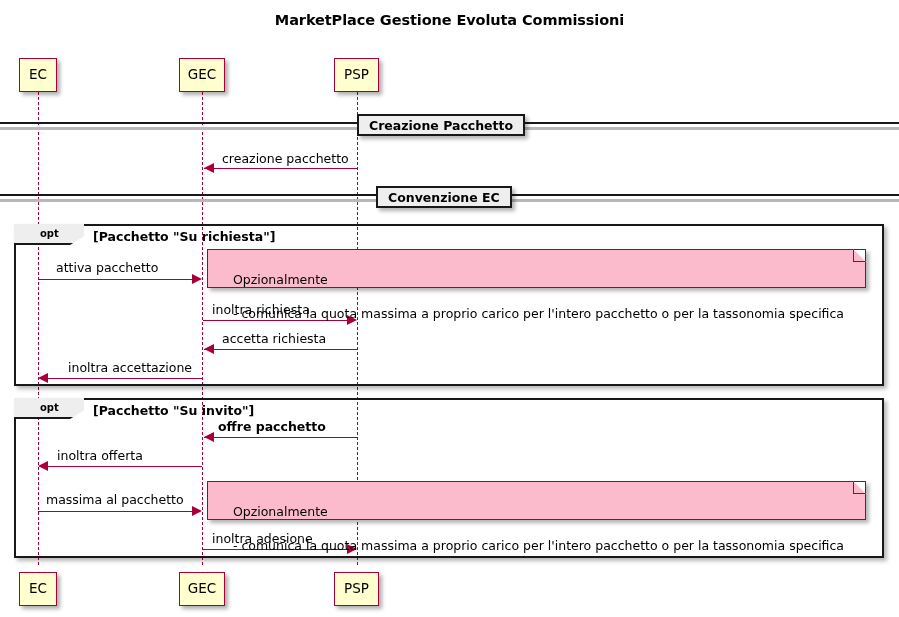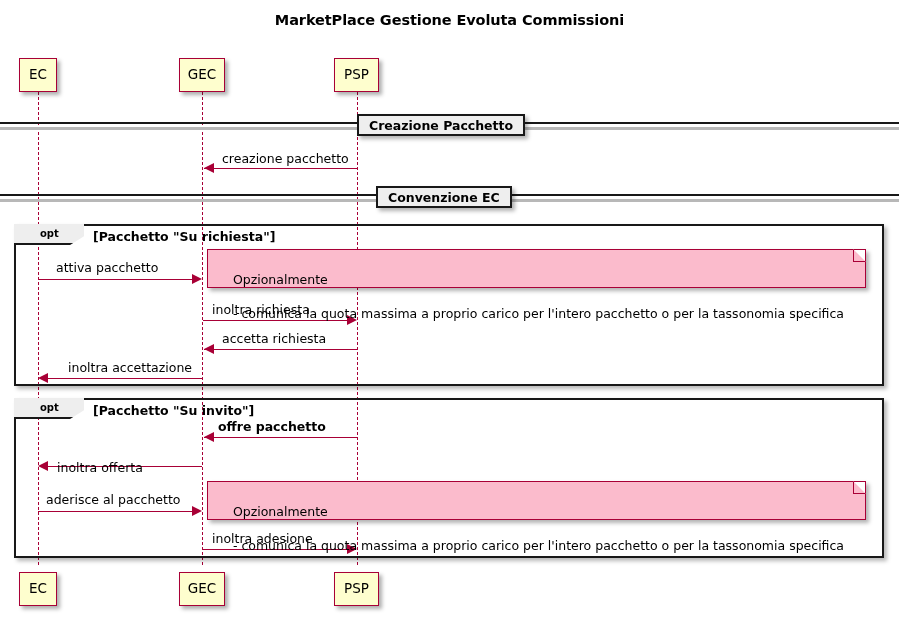--- a/index.html
+++ b/index.html
@@ -247,25 +247,25 @@
   <div class="msg-line" style="left:40px; top:378px; width:162px;"></div>
   <div class="arrowhead left" style="left:38px; top:373px;"></div>
   <div class="msg-label" style="left:57px; top:360px;margin-left:11px;">inoltra accettazione</div>
 
   <div class="msg-line" style="left:204px; top:437px; width:153px;"></div>
   <div class="arrowhead left" style="left:204px; top:432px;"></div>
   <div class="msg-label" style="left:218px; top:419px;font-weight:bold;">offre pacchetto</div>
 
   <div class="msg-line" style="left:40px; top:466px; width:162px;"></div>
   <div class="arrowhead left" style="left:38px; top:461px;"></div>
-  <div class="msg-label" style="left:57px; top:448px;margin-top:12px;">inoltra offerta</div>
+  <div class="msg-label" style="left:57px; top:448px;">inoltra offerta</div>
 
   <div class="msg-line" style="left:38px; top:511px; width:154px;"></div>
   <div class="arrowhead right" style="left:192px; top:506px;"></div>
-  <div class="msg-label" style="left:46px; top:492px;">aderisce al pacchetto</div>
+  <div class="msg-label" style="left:46px; top:492px;">massima al pacchetto</div>
 
   <div class="msg-line" style="left:203px; top:549px; width:144px;"></div>
   <div class="arrowhead right" style="left:347px; top:544px;"></div>
   <div class="msg-label" style="left:212px; top:531px;">inoltra adesione</div>
 
   <div class="note" style="left:207px; top:249px; width:659px; height:39px;">
     <span>Opzionalmente</span><br>
     <span>- comunica la quota massima a proprio carico per l'intero pacchetto o per la tassonomia specifica</span>
     <span class="note-fold-tri"></span>
     <span class="note-fold"></span>

